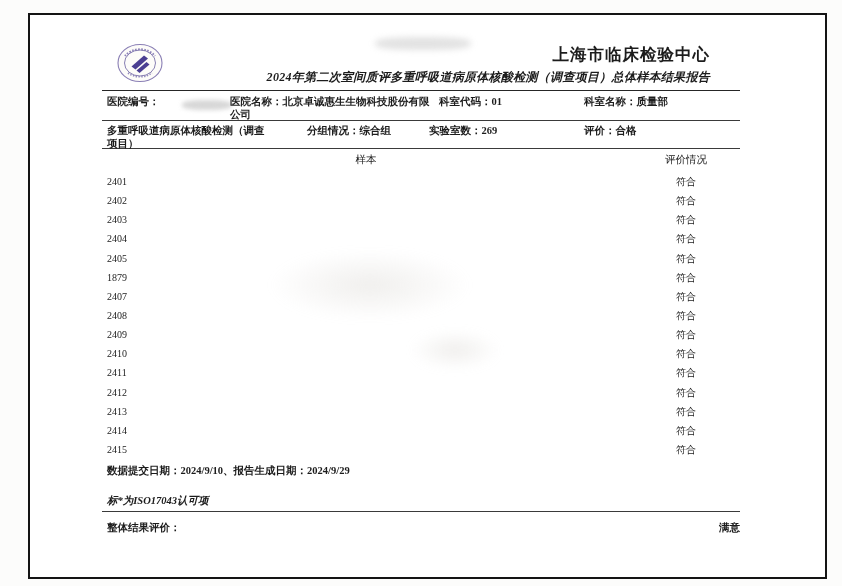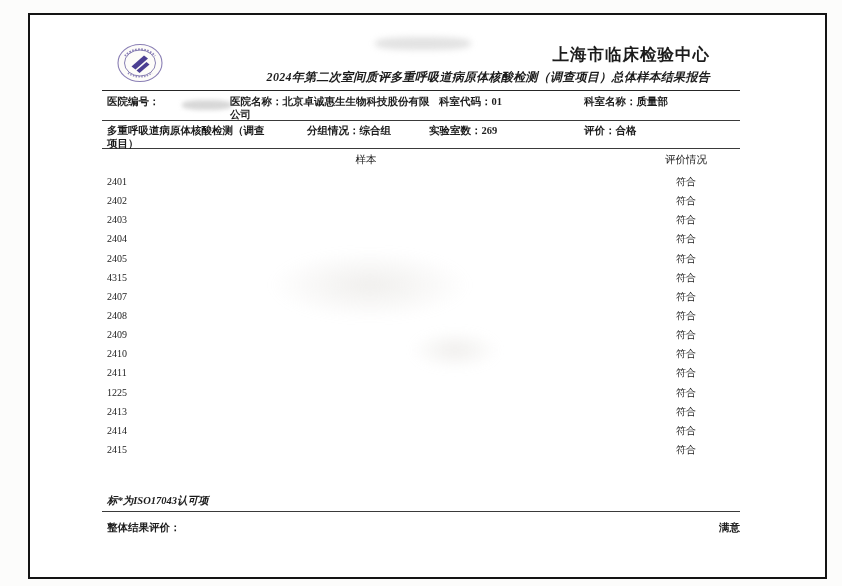--- a/index.html
+++ b/index.html
@@ -103,21 +103,21 @@
       </div>
       <div class="trow">
         <span class="tsample">2404</span>
         <span class="tresult">符合</span>
       </div>
       <div class="trow">
         <span class="tsample">2405</span>
         <span class="tresult">符合</span>
       </div>
       <div class="trow">
-        <span class="tsample">4315</span>
+        <span class="tsample">1879</span>
         <span class="tresult">符合</span>
       </div>
       <div class="trow">
         <span class="tsample">2407</span>
         <span class="tresult">符合</span>
       </div>
       <div class="trow">
         <span class="tsample">2408</span>
         <span class="tresult">符合</span>
       </div>
@@ -127,38 +127,39 @@
       </div>
       <div class="trow">
         <span class="tsample">2410</span>
         <span class="tresult">符合</span>
       </div>
       <div class="trow">
         <span class="tsample">2411</span>
         <span class="tresult">符合</span>
       </div>
       <div class="trow">
-        <span class="tsample">1225</span>
+        <span class="tsample">2412</span>
         <span class="tresult">符合</span>
       </div>
       <div class="trow">
         <span class="tsample">2413</span>
         <span class="tresult">符合</span>
       </div>
       <div class="trow">
         <span class="tsample">2414</span>
         <span class="tresult">符合</span>
       </div>
       <div class="trow">
         <span class="tsample">2415</span>
         <span class="tresult">符合</span>
       </div>
     </div>
 
   <div class="smudge smudge-wm1"></div>
   <div class="smudge smudge-wm2"></div>
 
+  <div class="footer-line" style="top:449px;">数据提交日期：2024/9/10、报告生成日期：2024/9/29</div>
   <div class="footer-line" style="top:479px;font-style:italic;">标*为ISO17043认可项</div>
   <div class="rule" style="top:496px;"></div>
   <div class="footer-line" style="top:506px;">整体结果评价：</div>
   <div class="overall-value" style="top:506px;">满意</div>
 
 </div>
 
 </body></html>

